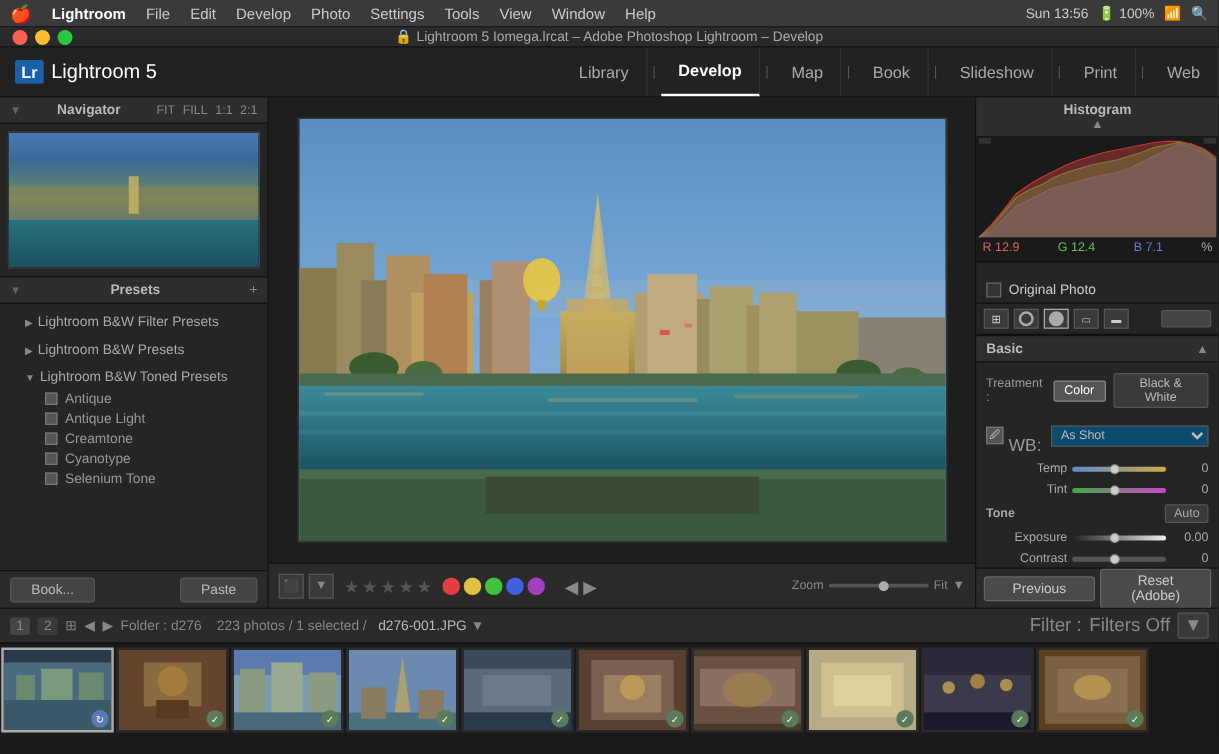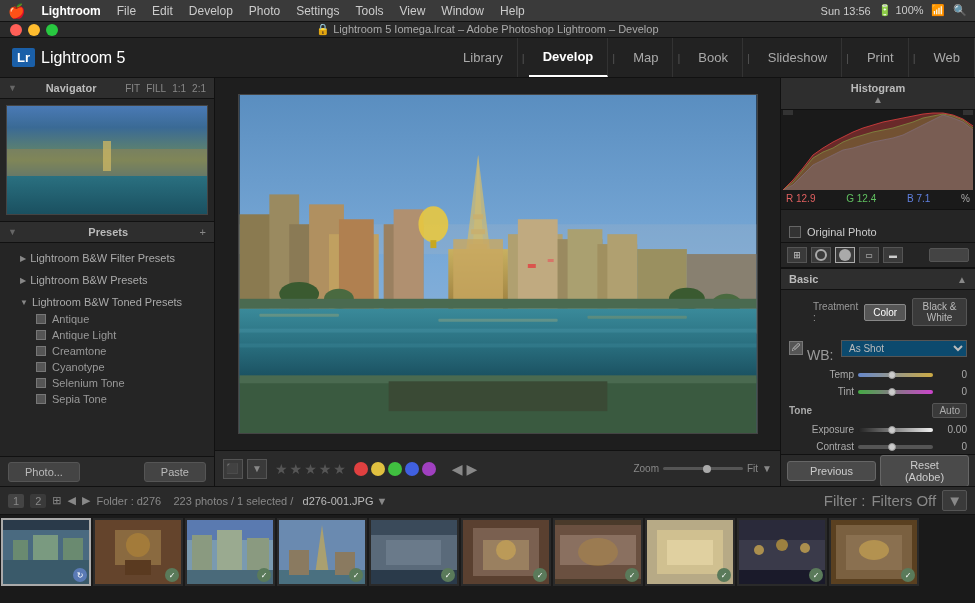--- a/index.html
+++ b/index.html
@@ -90,21 +90,21 @@
     .section-label { font-size: 11px; color: #bbb; font-weight: bold; }
     .expand-icon { color: #888; font-size: 10px; }
 
     .adjustments { flex: 1; overflow-y: auto; padding: 4px 0; }
     .adj-row { padding: 3px 8px; display: flex; align-items: center; justify-content: space-between; gap: 4px; }
     .adj-label { color: #aaa; font-size: 10px; width: 65px; text-align: right; }
     .adj-slider-container { flex: 1; position: relative; height: 4px; background: #444; border-radius: 2px; }
     .adj-knob { width: 8px; height: 8px; border-radius: 50%; background: #ccc; border: 1px solid #999; position: absolute; top: -2px; right: -4px; }
     .adj-value { color: #aaa; font-size: 10px; width: 30px; text-align: right; }
 
-    .treatment-row { padding: 4px 8px; display: flex; align-items: center; gap: 6px; margin-left: 24px; }
+    .treatment-row { padding: 4px 8px; display: flex; align-items: center; gap: 6px; }
     .treatment-label { color: #999; font-size: 10px; }
     .treatment-btn { padding: 2px 8px; font-size: 10px; background: #3a3a3a; border: 1px solid #555; border-radius: 2px; color: #bbb; cursor: pointer; }
     .treatment-btn.active { background: #555; border-color: #888; color: #fff; }
 
     .wb-row { padding: 3px 8px; display: flex; align-items: center; gap: 4px; }
     .wb-label { color: #999; font-size: 14px; width: 30px; text-align: left; margin-top: 14px; }
     .wb-picker { width: 14px; height: 14px; background: #555; border: 1px solid #777; cursor: pointer; display: flex; align-items: center; justify-content: center; font-size: 8px; }
     .wb-select { flex: 1; background: #0c4a6e; border: 1px solid #555; color: #bbb; font-size: 10px; padding: 1px 3px; }
 
     .tone-header-row { padding: 3px 8px; display: flex; align-items: center; justify-content: space-between; }
@@ -250,28 +250,24 @@
           <span>Creamtone</span>
         </div>
         <div class="preset-item">
           <span class="preset-icon"></span>
           <span>Cyanotype</span>
         </div>
         <div class="preset-item">
           <span class="preset-icon"></span>
           <span>Selenium Tone</span>
         </div>
-        <div class="preset-item">
-          <span class="preset-icon"></span>
-          <span>Sepia Tone</span>
-        </div>
       </div>
     </div>
     <div class="copy-paste-bar">
-      <button class="cp-btn">Photo...</button>
+      <button class="cp-btn">Book...</button>
       <button class="cp-btn">Paste</button>
     </div>
   </div>
 
   <div class="center-panel">
     <div class="photo-area">
       <div class="photo-frame">
         
         <svg width="100%" height="100%" viewBox="0 0 520 340" xmlns="http://www.w3.org/2000/svg">
 

